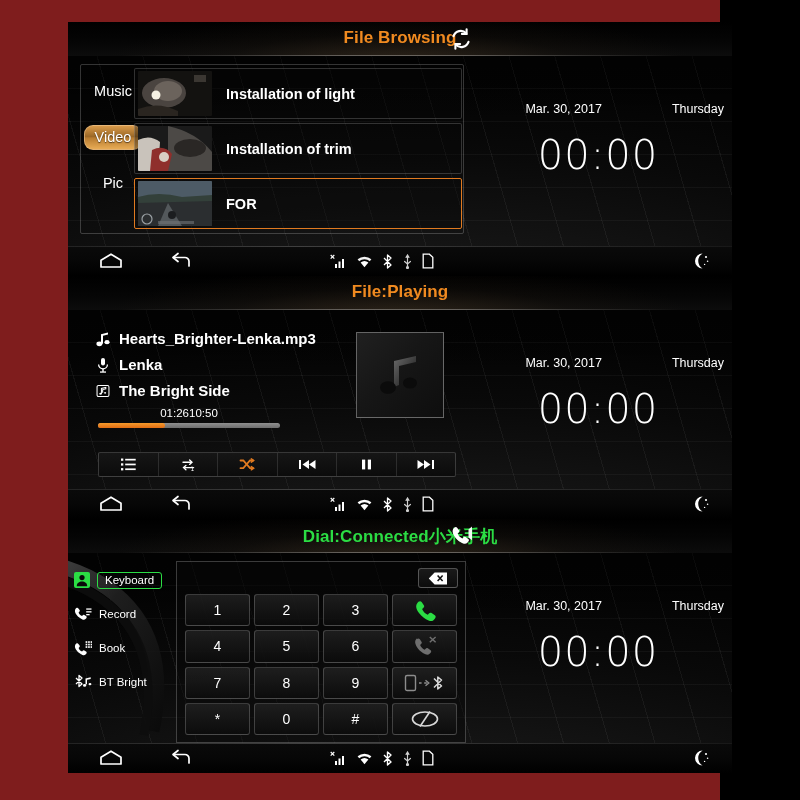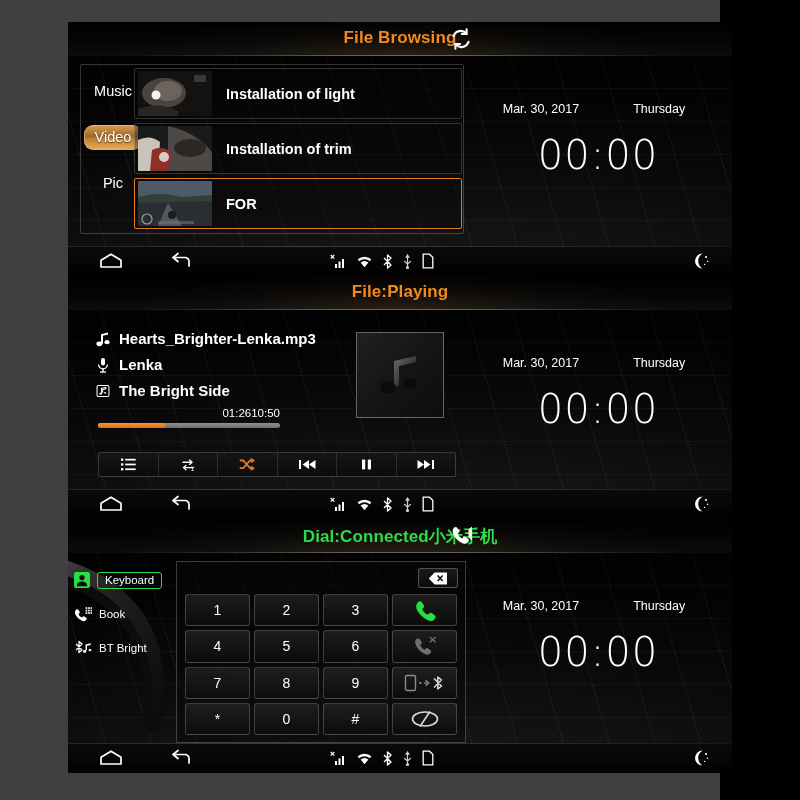--- a/index.html
+++ b/index.html
@@ -2,21 +2,21 @@
 <html><head>
 <meta charset="utf-8">
 <style>
   * { margin:0; padding:0; box-sizing:border-box; }
   html,body {
     width:800px; height:800px;
     background:#000;
     font-family:"Liberation Sans", sans-serif;
     overflow:hidden;
   }
-  #root { position:relative; width:720px; height:800px; background:#404040; }
+  #root { position:relative; width:720px; height:800px; background:#7f1d1d; }
 
   .panel {
     position:absolute; left:68px; width:664px;
     background:#060606;
     overflow:hidden;
   }
   #panel-files { top:22px;  height:254px; }
   #panel-music { top:276px; height:243px; }
   #panel-dial  { top:519px; height:254px; }
 
@@ -77,21 +77,21 @@
   }
   .sb-home { position:absolute; left:30px;  top:6px; }
   .sb-back { position:absolute; left:100px; top:6px; }
   .sb-tray { position:absolute; left:262px; top:7px; display:flex; align-items:center; gap:9px; }
   .sb-moon { position:absolute; right:22px; top:6px; }
 
   
   .clock-zone { position:absolute; right:0; top:34px; width:268px; height:100%; z-index:4; }
   .clock-date {
     position:absolute; top:46px; left:0; right:8px;
-    display:flex; justify-content:center; gap:54px;
+    display:flex; justify-content:flex-end; gap:70px;
     color:#fff; font-size:12.5px; white-space:nowrap;
   }
   .clock-time {
     position:absolute; top:76px; left:0; right:0; text-align:center;
     color:#fff; font-size:40px; font-weight:300; letter-spacing:1px;
     font-family:"DejaVu Sans", sans-serif;
   }
 
   
   .fb-frame {
@@ -129,21 +129,21 @@
   .mu-meta { position:absolute; left:28px; top:54px; z-index:5; }
   .mu-line { display:flex; align-items:center; gap:9px; margin-bottom:9px; color:#fff; }
   .mu-line .mu-txt { font-size:15px; font-weight:bold; }
   .mu-art {
     position:absolute; left:288px; top:56px; width:88px; height:86px; z-index:5;
     border:1px solid rgba(200,200,200,0.45);
     background:linear-gradient(135deg,#202020 0%,#161616 45%,#0e0e0e 100%);
     display:flex; align-items:center; justify-content:center;
   }
   .mu-prog { position:absolute; left:30px; top:131px; width:182px; z-index:5; }
-  .mu-times { display:flex; justify-content:flex-end; color:#fff; font-size:11.5px; margin-bottom:4px; }
+  .mu-times { display:flex; justify-content:center; color:#fff; font-size:11.5px; margin-bottom:4px; }
   .mu-bar { position:relative; height:5px; border-radius:3px; background:linear-gradient(to bottom,#8f8f8f,#6e6e6e); }
   .mu-fill { position:absolute; left:0; top:0; bottom:0; border-radius:3px; background:linear-gradient(to bottom,#f59a2c,#e06c12); }
   .mu-ctrls {
     position:absolute; left:30px; top:176px; width:358px; height:25px; z-index:5;
     display:flex; border:1px solid rgba(255,255,255,0.18); border-radius:2px;
     background:linear-gradient(to bottom,#161616,#0b0b0b);
   }
   .mu-btn { flex:1; display:flex; align-items:center; justify-content:center;
             border-right:1px solid rgba(255,255,255,0.12); }
   .mu-btn:last-child { border-right:none; }
@@ -543,20 +543,31 @@
             <rect width="16" height="16" rx="2" fill="#2bdd44"></rect>
             <circle cx="8" cy="5.6" r="2.6" fill="#0a0a0a"></circle>
             <path d="M2.8 14.2c0-3 2.4-4.6 5.2-4.6s5.2 1.6 5.2 4.6z" fill="#0a0a0a"></path>
           </svg>
         </span>
         <span class="dl-lbl">Keyboard</span>
       </div>
       <div class="dl-item">
         <span>
           <svg width="18" height="16" viewBox="0 0 18 16" fill="#fff">
+            <path d="M2.3 2.1c.9-.7 1.6-.5 2.1.3l1.2 1.7c.4.6.3 1.1-.3 1.6l-.7.7c.6 1.6 1.9 2.9 3.5 3.5l.6-.7c.5-.6 1-.7 1.6-.3l1.7 1.2c.8.5 1 1.2.3 2.1l-.8.9c-.7.8-1.8 1-3.1.4-2.2-.9-4.2-2.4-5.7-4.4C1.3 7.3.7 5.5 1 4.2c.1-.6.5-1.5 1.3-2.1z"></path>
+            <rect x="12.2" y="2.4" width="5.3" height="1.3"></rect>
+              <rect x="12.2" y="5.2" width="5.3" height="1.3"></rect>
+              <rect x="12.2" y="8" width="3.4" height="1.3"></rect>
+          </svg>
+        </span>
+        <span class="dl-lbl">Record</span>
+      </div>
+      <div class="dl-item">
+        <span>
+          <svg width="18" height="16" viewBox="0 0 18 16" fill="#fff">
             <path d="M2.3 3.6c.9-.7 1.6-.5 2.1.3l1.2 1.7c.4.6.3 1.1-.3 1.6l-.7.7c.6 1.6 1.9 2.9 3.5 3.5l.6-.7c.5-.6 1-.7 1.6-.3l1.7 1.2c.8.5 1 1.2.3 2.1l-.8.9c-.7.8-1.8 1-3.1.4-2.2-.9-4.2-2.4-5.7-4.4C1.3 8.8.7 7 1 5.7c.1-.6.5-1.5 1.3-2.1z"></path>
             <g>
               <rect x="11.6" y="1.2" width="1.7" height="1.7"></rect>
                 <rect x="14.1" y="1.2" width="1.7" height="1.7"></rect>
                 <rect x="16.6" y="1.2" width="1.4" height="1.7"></rect>
               <rect x="11.6" y="3.7" width="1.7" height="1.7"></rect>
                 <rect x="14.1" y="3.7" width="1.7" height="1.7"></rect>
                 <rect x="16.6" y="3.7" width="1.4" height="1.7"></rect>
               <rect x="11.6" y="6.2" width="1.7" height="1.7"></rect>
                 <rect x="14.1" y="6.2" width="1.7" height="1.7"></rect>

